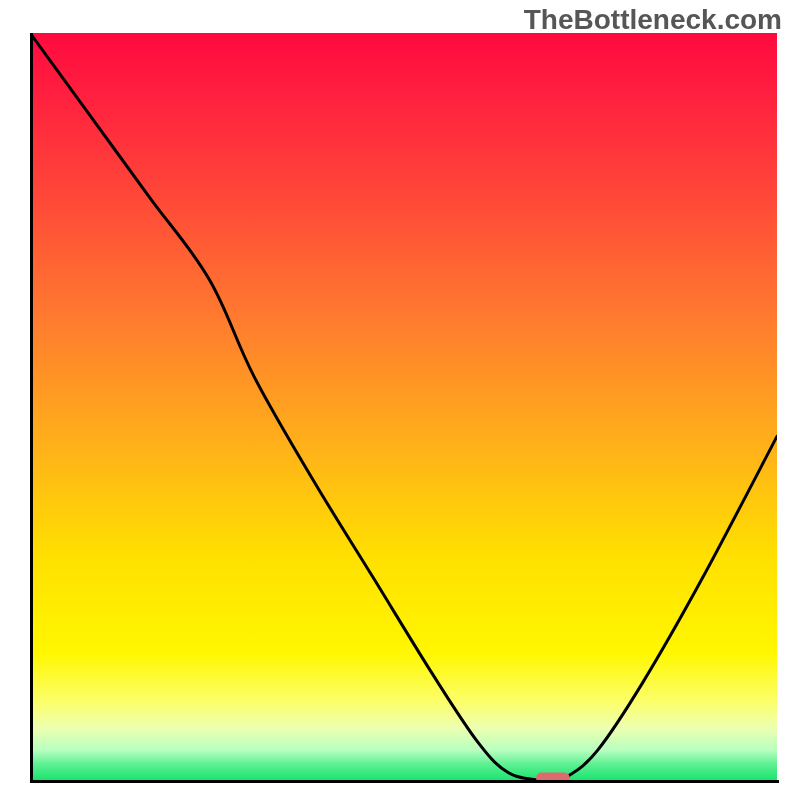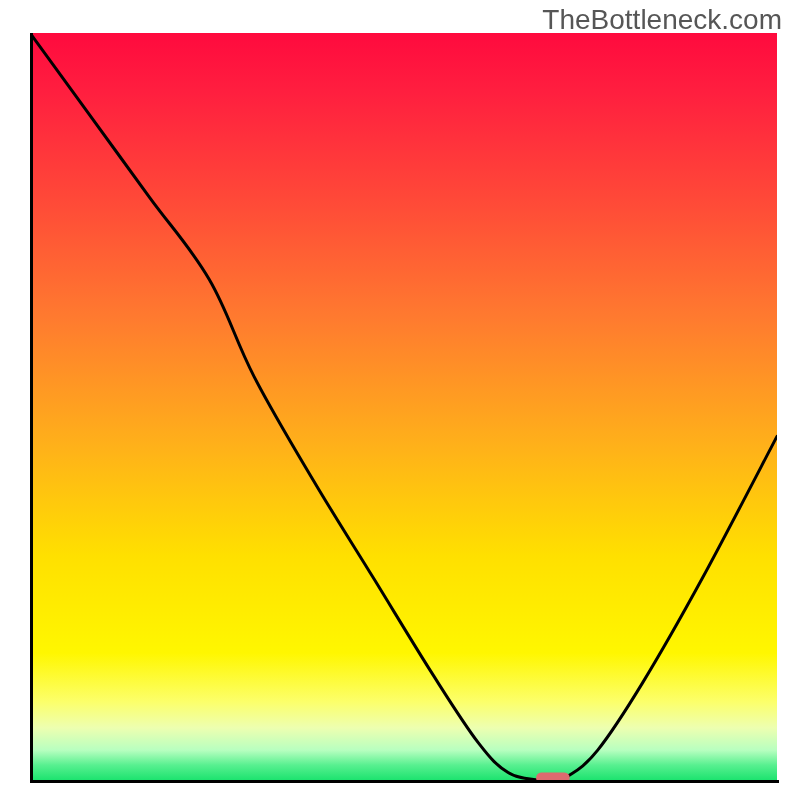--- a/index.html
+++ b/index.html
@@ -16,20 +16,21 @@
     height: 800px;
   }
   .watermark {
     position: absolute;
     top: 4px;
     right: 18px;
     font-size: 28px;
     color: #565656;
     font-family: Arial, sans-serif;
     letter-spacing: 0px;
+    font-weight: bold;
   }
   .plot-area {
     position: absolute;
     left: 30px;
     top: 33px;
     width: 747px;
     height: 747px;
     overflow: hidden;
   }
   .gradient-bg {

